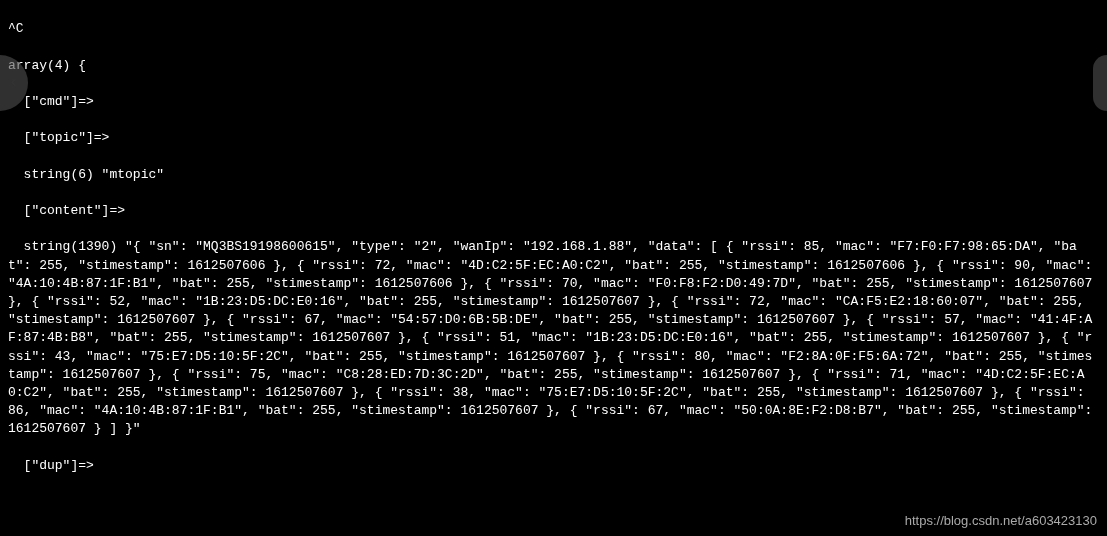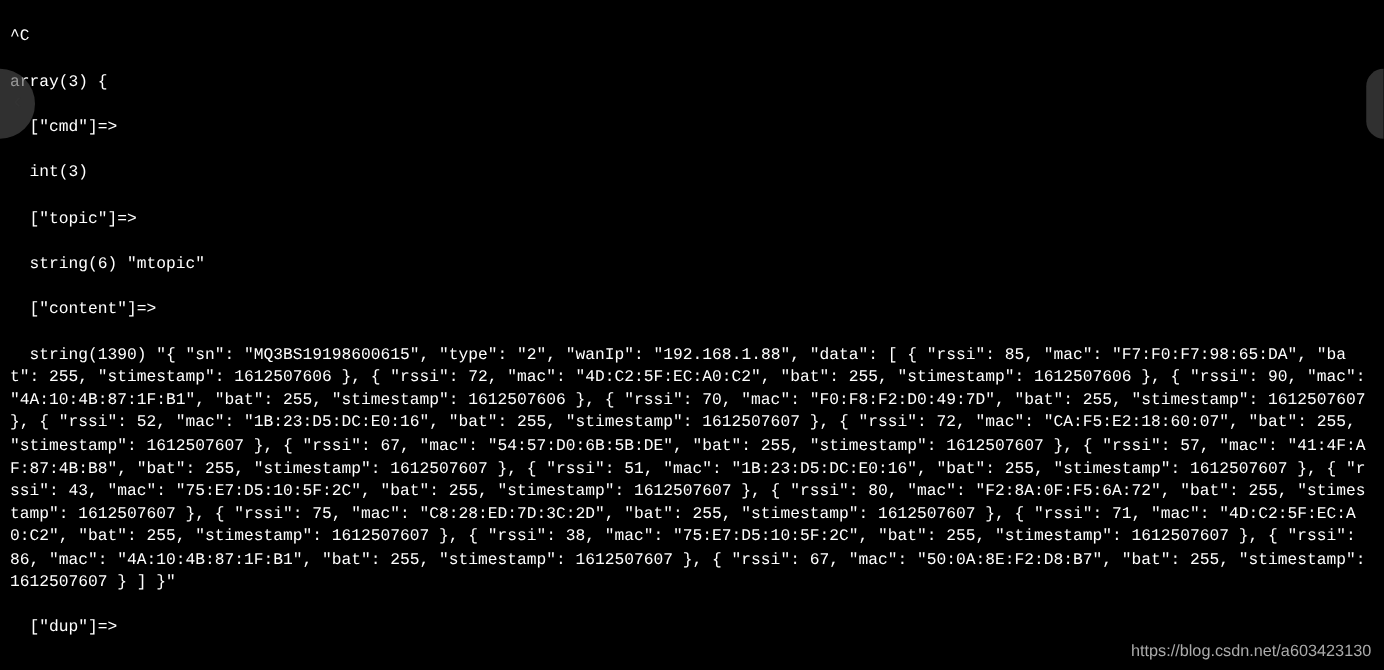--- a/index.html
+++ b/index.html
@@ -58,23 +58,22 @@
 </head>
 <body>
 
 <div class="nav-left">
   <span>‹</span>
 </div>
 <div class="nav-right"></div>
 
 <div class="terminal">
 <span class="line">^C</span>
-<span class="line">array(3) {</span>
+<span class="line">array(4) {</span>
 <span class="line">  ["cmd"]=&gt;</span>
-<span class="line">  int(3)</span>
 <span class="line">  ["topic"]=&gt;</span>
 <span class="line">  string(6) "mtopic"</span>
 <span class="line">  ["content"]=&gt;</span>
 <span class="line">  string(1390) "{ "sn": "MQ3BS19198600615", "type": "2", "wanIp": "192.168.1.88", "data": [ { "rssi": 85, "mac": "F7:F0:F7:98:65:DA", "bat": 255, "stimestamp": 1612507606 }, { "rssi": 72, "mac": "4D:C2:5F:EC:A0:C2", "bat": 255, "stimestamp": 1612507606 }, { "rssi": 90, "mac": "4A:10:4B:87:1F:B1", "bat": 255, "stimestamp": 1612507606 }, { "rssi": 70, "mac": "F0:F8:F2:D0:49:7D", "bat": 255, "stimestamp": 1612507607 }, { "rssi": 52, "mac": "1B:23:D5:DC:E0:16", "bat": 255, "stimestamp": 1612507607 }, { "rssi": 72, "mac": "CA:F5:E2:18:60:07", "bat": 255, "stimestamp": 1612507607 }, { "rssi": 67, "mac": "54:57:D0:6B:5B:DE", "bat": 255, "stimestamp": 1612507607 }, { "rssi": 57, "mac": "41:4F:AF:87:4B:B8", "bat": 255, "stimestamp": 1612507607 }, { "rssi": 51, "mac": "1B:23:D5:DC:E0:16", "bat": 255, "stimestamp": 1612507607 }, { "rssi": 43, "mac": "75:E7:D5:10:5F:2C", "bat": 255, "stimestamp": 1612507607 }, { "rssi": 80, "mac": "F2:8A:0F:F5:6A:72", "bat": 255, "stimestamp": 1612507607 }, { "rssi": 75, "mac": "C8:28:ED:7D:3C:2D", "bat": 255, "stimestamp": 1612507607 }, { "rssi": 71, "mac": "4D:C2:5F:EC:A0:C2", "bat": 255, "stimestamp": 1612507607 }, { "rssi": 38, "mac": "75:E7:D5:10:5F:2C", "bat": 255, "stimestamp": 1612507607 }, { "rssi": 86, "mac": "4A:10:4B:87:1F:B1", "bat": 255, "stimestamp": 1612507607 }, { "rssi": 67, "mac": "50:0A:8E:F2:D8:B7", "bat": 255, "stimestamp": 1612507607 } ] }"</span>
 <span class="line">  ["dup"]=&gt;</span>
 
 
 
 
 

